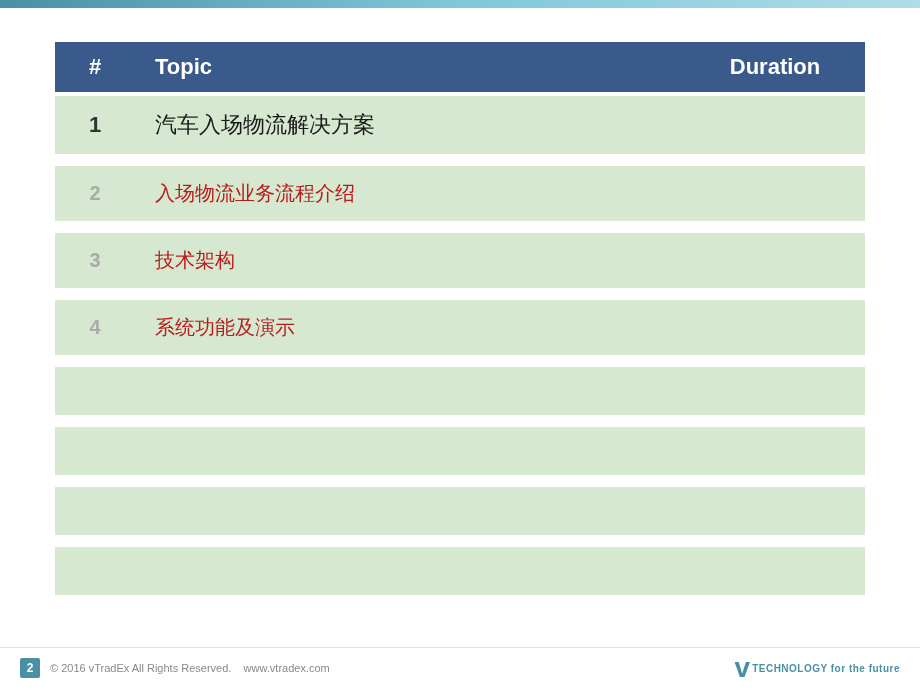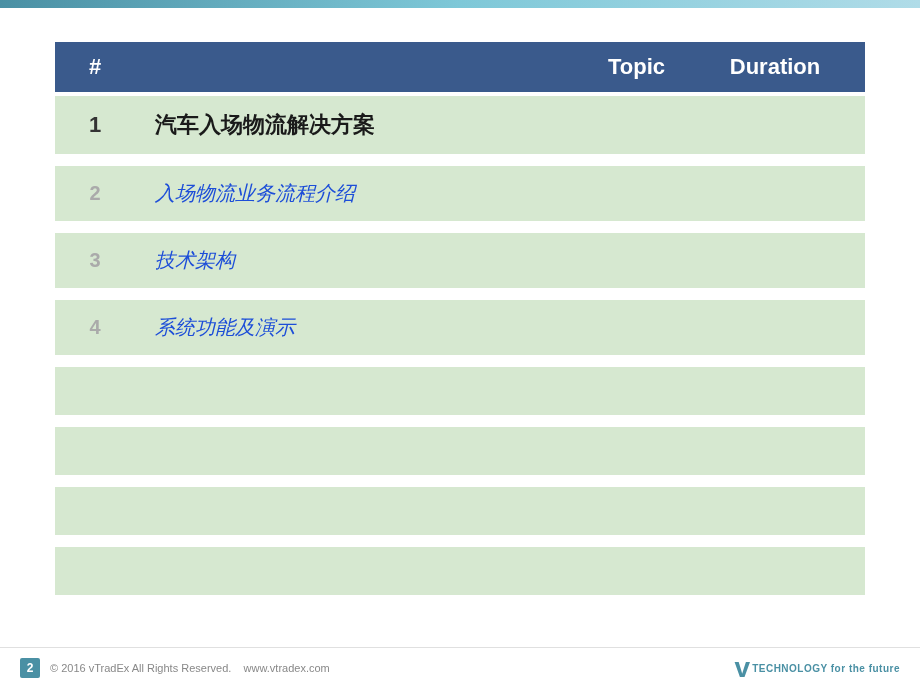--- a/index.html
+++ b/index.html
@@ -54,21 +54,21 @@
       padding: 12px 20px;
       text-align: center;
     }
 
     .header-row th.num-col {
       width: 80px;
       border-radius: 0;
     }
 
     .header-row th.topic-col {
-      text-align: right;
+      text-align: left;
     }
 
     .header-row th.duration-col {
       width: 180px;
       text-align: center;
       margin-top: 27px;
     }
 
     
     .data-row td {
@@ -97,33 +97,32 @@
     
     .row-active td.num-cell {
       color: #333333;
       font-weight: 700;
       font-size: 22px;
     }
 
     .row-active td.topic-cell {
       color: #1a1a1a;
       font-size: 22px;
-      font-weight: 700;
+      font-weight: 400;
     }
 
     
     .row-inactive td.num-cell {
       color: #aaaaaa;
       font-size: 20px;
     }
 
     .row-inactive td.topic-cell {
-      color: #1d4ed8;
+      color: #b91c1c;
       font-size: 20px;
-      font-style: italic;
     }
 
     
     .row-empty td {
       background: #d6e8d0;
       padding: 14px 20px;
       height: 48px;
     }
 
     

